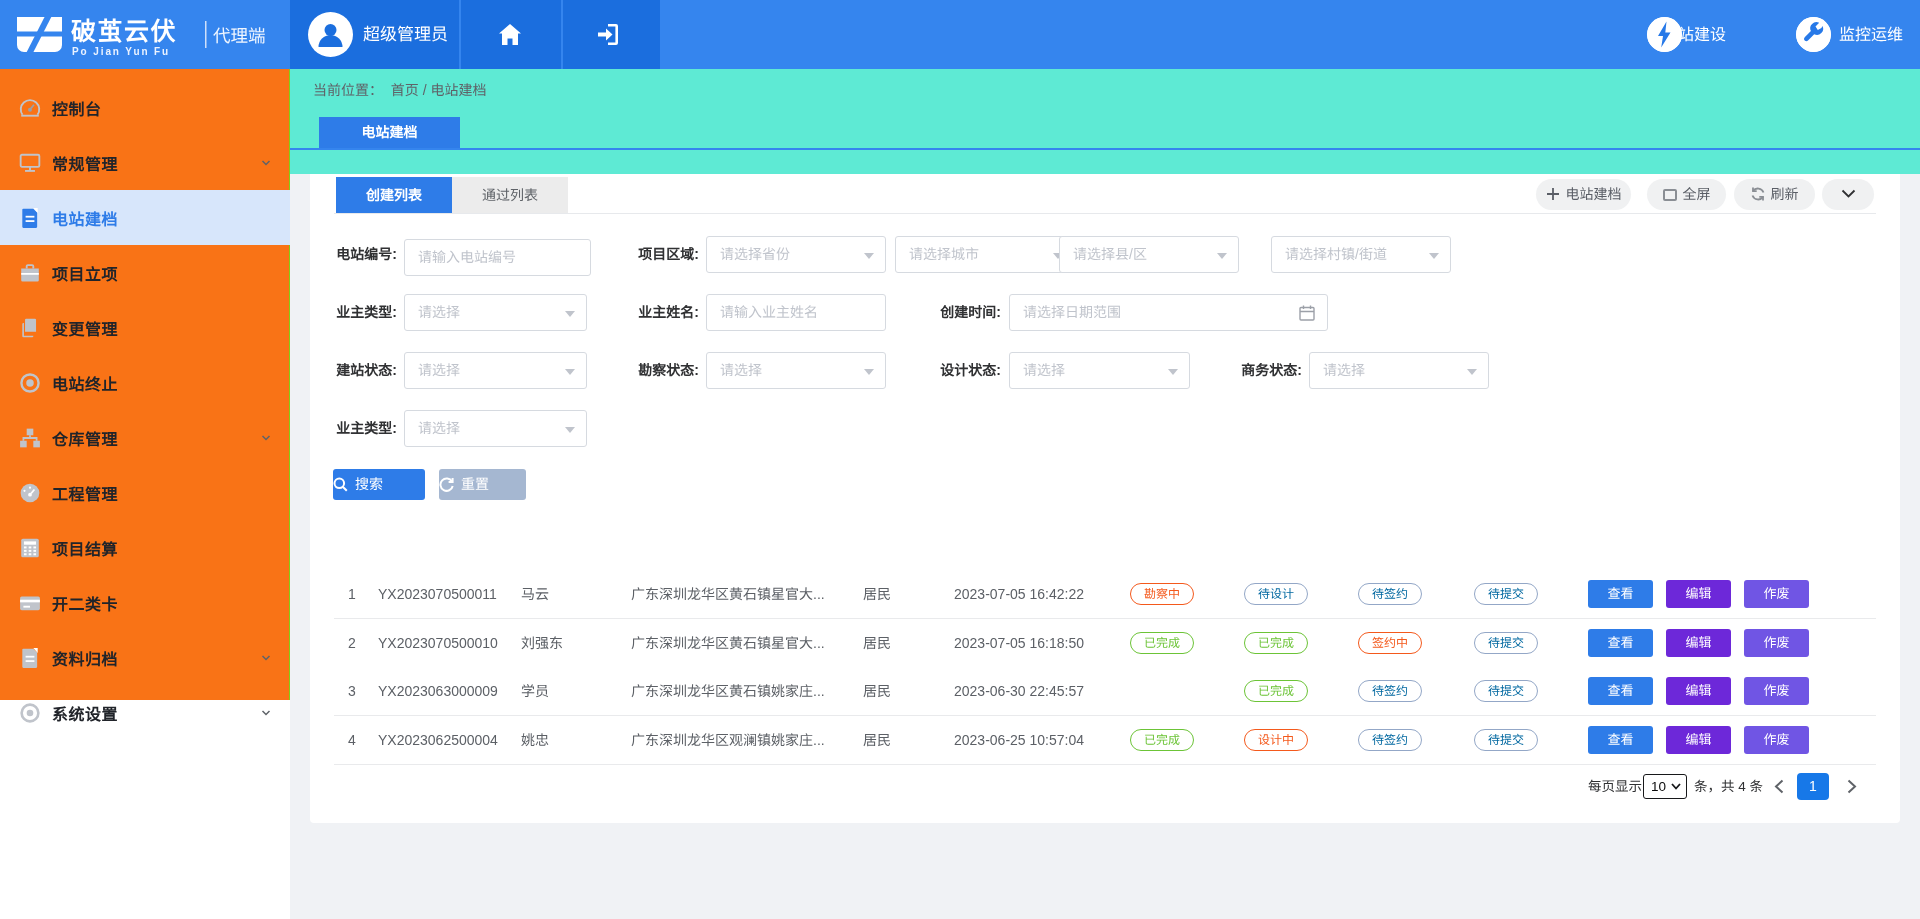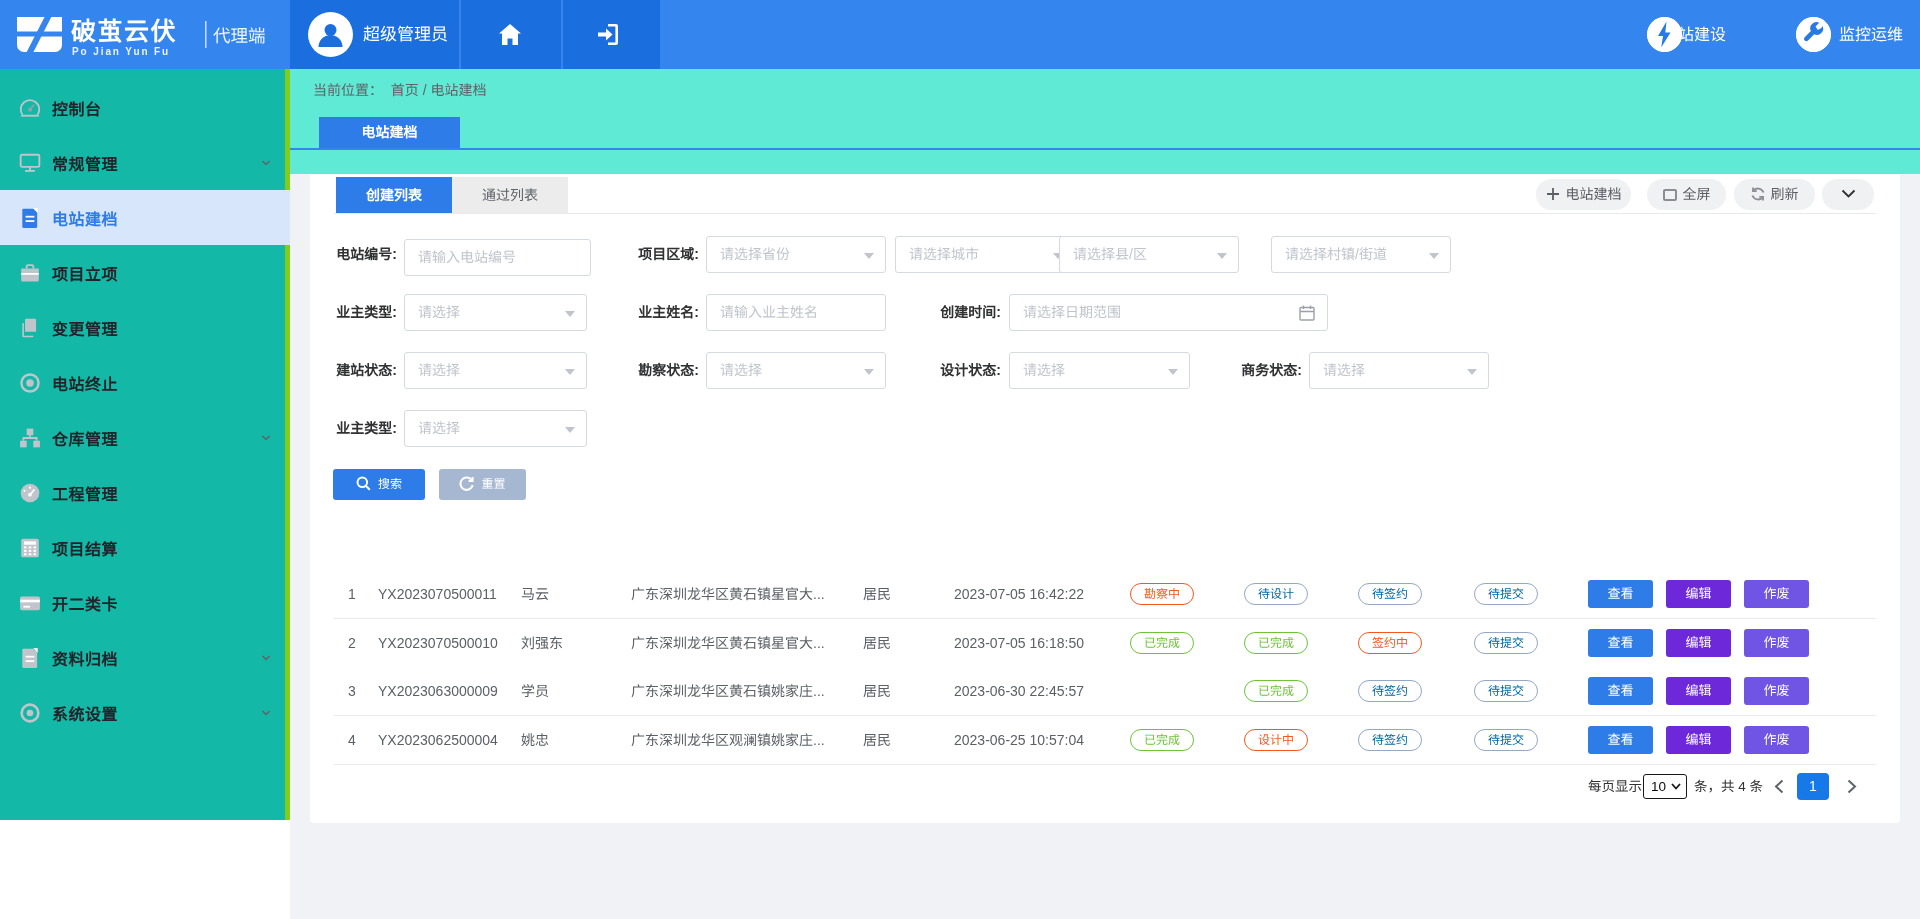--- a/index.html
+++ b/index.html
@@ -1,20 +1,20 @@
 <!DOCTYPE html>
 <html lang="zh-CN"><head>
 <meta charset="utf-8">
 <title>电站建档</title>
 <style>
 *{margin:0;padding:0;box-sizing:border-box}
 html,body{width:1920px;height:919px;overflow:hidden}
 body{font-family:"Liberation Sans",sans-serif;background:#fff;position:relative}
 
-#sidebar{position:absolute;left:0;top:0;width:290px;height:820px;background:#14b8a6;border-right:5px solid #84cc16;z-index:3}
+#sidebar{position:absolute;left:0;top:0;width:290px;height:700px;background:#f97316;border-right:1px solid #84cc16;z-index:3}
 #logo{position:absolute;left:0;top:0;width:290px;height:69px;background:#3585ee}
 .menu-item{position:absolute;left:0;width:290px;height:55px}
 .menu-item .mi-ic{position:absolute;left:19px;top:50%;transform:translateY(-50%);width:22px;height:22px}
 .menu-item .mi-tx{position:absolute;left:52px;top:50%;transform:translateY(-50%);font-size:16px;font-weight:700;color:#21242a;letter-spacing:.5px}
 .menu-item .mi-ar{position:absolute;right:18px;top:50%;transform:translateY(-50%);width:12px;height:12px}
 .menu-item.on{background:#d7e6fb}
 .menu-item.on .mi-tx{color:#2e7ce8}
 
 #topbar{position:absolute;left:290px;top:0;width:1630px;height:69px;background:#3585ee;z-index:2}
 .tb-dark{position:absolute;top:0;height:69px;background:#1b6ede}
@@ -31,21 +31,21 @@
 #card{position:absolute;left:20px;top:15px;width:1590px;height:658px;background:#fff;border-radius:4px}
 .ctab{position:absolute;top:12px;width:116px;height:36px;font-size:14px;text-align:center;line-height:36px}
 #ctab1{left:26px;background:#2e7ce8;color:#fff;font-weight:700}
 #ctab2{left:142px;background:#ececec;color:#5f6368}
 #chair{position:absolute;left:24px;right:24px;top:48px;height:1px;background:#e7e9ec}
 .tpill{position:absolute;top:14px;height:31px;border-radius:16px;background:#f0f1f2;color:#5a5e66;font-size:14px;line-height:31px;text-align:center}
 
 .lb{position:absolute;width:90px;font-size:14px;font-weight:700;color:#303133;line-height:37px;text-align:right;white-space:nowrap}
 .fld{position:absolute;height:37px;border:1px solid #d6dae0;border-radius:3px;background:#fff;font-size:14px;color:#c0c4cc;line-height:35px;padding-left:13px;white-space:nowrap;overflow:hidden}
 .fld .car{position:absolute;right:11px;top:16px;width:0;height:0;border-left:5.5px solid transparent;border-right:5.5px solid transparent;border-top:6px solid #c0c4cc}
-.btn{position:absolute;top:304px;height:31px;border-radius:3px;color:#fff;font-size:12px;text-align:center;line-height:31px}
+.btn{position:absolute;top:304px;height:31px;border-radius:3px;color:#fff;font-size:14px;line-height:31px}
 
 #thead{position:absolute;left:24px;top:357px;width:1542px;height:48px;background:#f0f0f0}
 .th{position:absolute;top:0;height:48px;line-height:48px;font-size:14px;font-weight:700;color:#43474d;white-space:nowrap}
 .trow{position:absolute;left:24px;width:1542px;height:49px;border-bottom:1px solid #e9eaec;background:#fff}
 .td{position:absolute;top:0;height:48px;line-height:48px;font-size:14px;color:#5c6066;white-space:nowrap}
 .pill{position:absolute;top:50%;transform:translate(-50%,-50%);height:22px;line-height:20px;border-radius:11px;font-size:12px;padding:0 13px;border:1px solid}
 .pill.org{border-color:#f4591c;color:#f4591c}
 .pill.grn{border-color:#6cc437;color:#6cc437}
 .pill.sla{border-color:#93a7c7;color:#0369a1}
 .abtn{position:absolute;top:10px;width:65px;height:28px;border-radius:3px;color:#fff;font-size:13px;text-align:center;line-height:28px}

